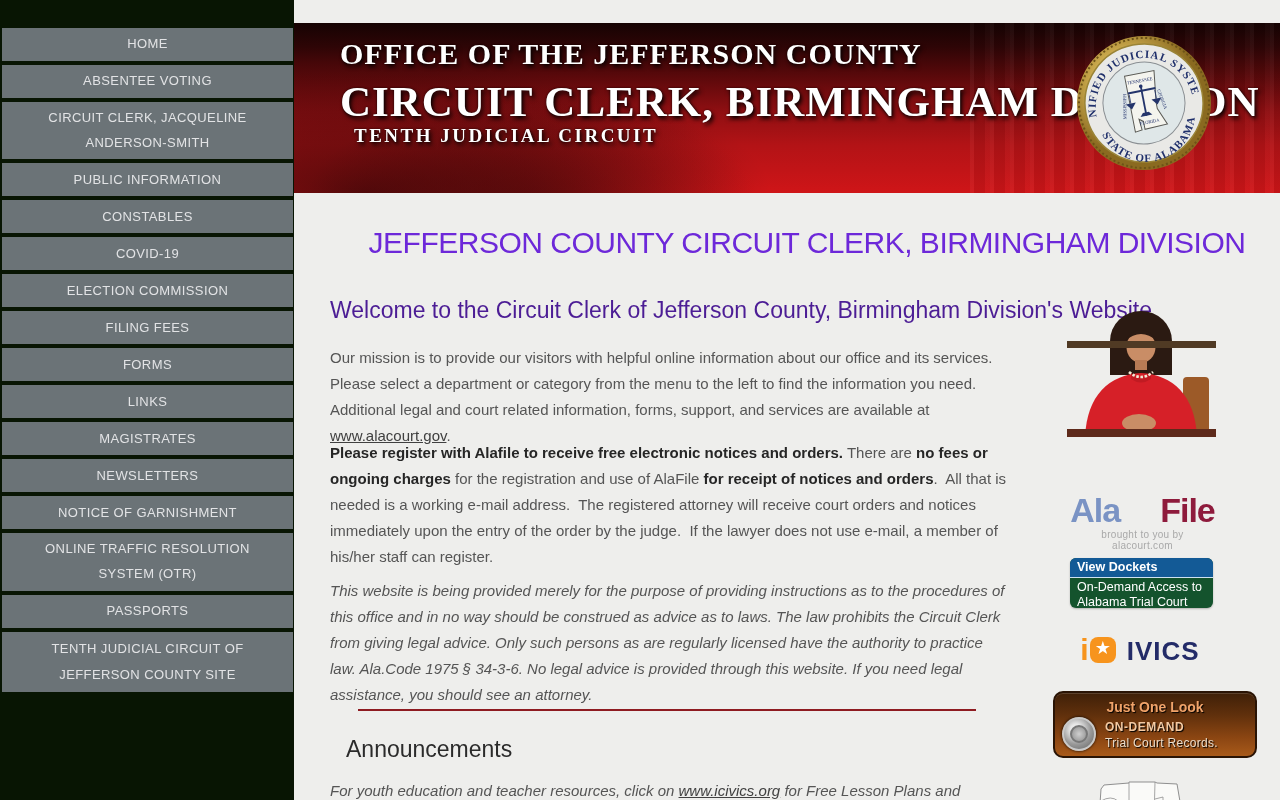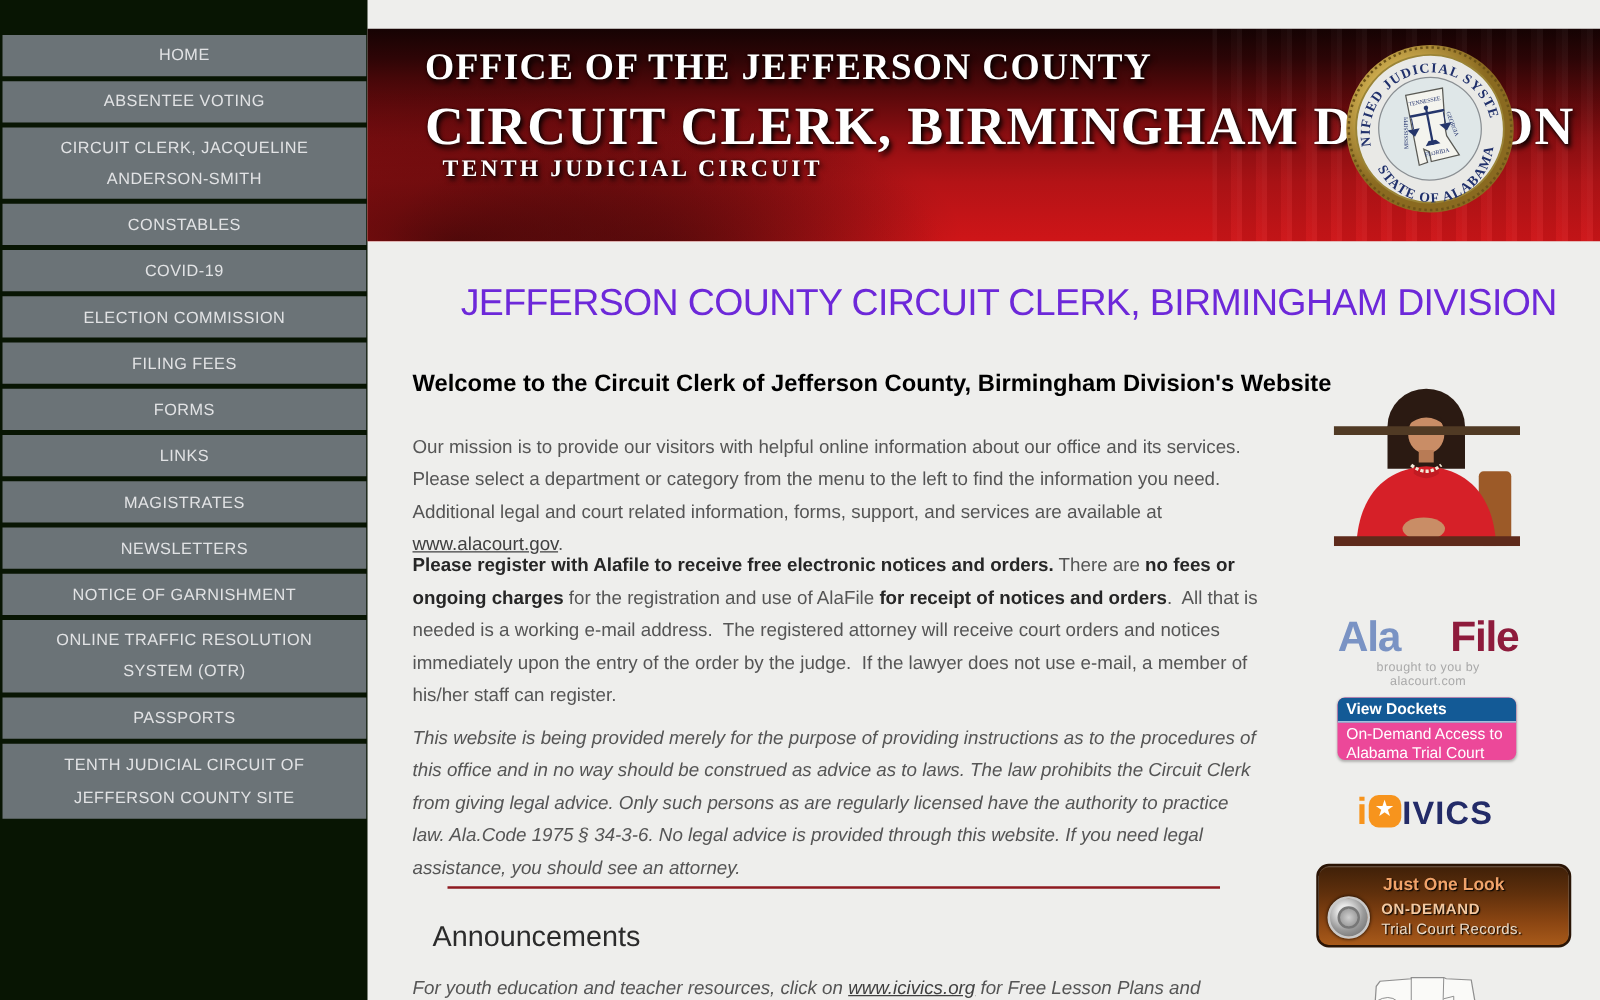--- a/index.html
+++ b/index.html
@@ -48,21 +48,21 @@
   .h-line2 { left:46px; top:54px;  font-size:43px; letter-spacing:1px; }
   .h-line3 { left:60px; top:102px; font-size:19px; letter-spacing:2.5px; }
   .seal { position:absolute; right:64px; top:2px; width:144px; height:156px; transform:rotate(-11deg); }
 
   
   .content { position:absolute; left:294px; top:193px; width:986px; height:607px; }
   .page-title {
     position:absolute; top:33px; left:0; width:100%; text-align:center;
     color:#6d28d9; font-size:30px; font-weight:400; letter-spacing:-0.5px; white-space:nowrap;padding-left:40px;
   }
-  .welcome { position:absolute; left:36px; top:104px; font-size:19px; font-weight:700; color:#000000; }
+  .welcome { position:absolute; left:36px; top:104px; font-size:23px; font-weight:400; color:#4c1d95; }
   .para { position:absolute; left:36px; width:682px; font-size:15px; color:#555; line-height:26px; white-space:pre-wrap; }
   .para b { color:#262626; }
   .p1 { top:152px; }
   .p2 { top:247px; }
   .p3 { top:385px; font-style:italic; }
   a.inline-link { color:#404040; text-decoration:underline; cursor:pointer; }
   .red-rule { position:absolute; left:64px; top:516px; width:618px; height:2px; background:#8e1b21; }
   .announce { position:absolute; left:36px; top:543px; font-size:23px; font-weight:400; color:#2b2b2b;margin-left:16px; }
   .youth { position:absolute; left:36px; top:585px; width:682px; font-size:15px; font-style:italic; color:#555; line-height:26px; white-space:pre-wrap; }
 
@@ -76,31 +76,31 @@
   .clerk-photo .shelf { position:absolute; left:0; top:52px; width:100%; height:7px; background:#4a3categories; background:#503a24; }
 
   .alafile { position:absolute; left:776px; top:300px; width:145px; text-align:center; cursor:pointer; }
   .alafile .big { font-size:34px; font-weight:bold; letter-spacing:-1px; line-height:34px; }
   .alafile .ala { color:#7a93c4; }
   .alafile .file { color:#8e1b3c;margin-left:40px; }
   .alafile .tag { font-size:10px; color:#a9a9a9; margin-top:2px; letter-spacing:.3px; }
 
   .dockets {
     position:absolute; left:776px; top:365px; width:143px; height:50px;
-    background:#ec4899; border-radius:6px; overflow:hidden; cursor:pointer;
+    background:#14532d; border-radius:6px; overflow:hidden; cursor:pointer;
     box-shadow:0 1px 2px rgba(0,0,0,.25);
   }
   .dockets .dk-head { background:#135a96; color:#fff; font-size:12.5px; font-weight:bold; padding:2px 7px 3px; border-bottom:1px solid #cfe2f2; }
   .dockets .dk-body { color:#fff; font-size:12.5px; padding:2px 7px; line-height:15px; }
 
   .icivics { position:absolute; left:770px; top:440px; width:152px; text-align:center; cursor:pointer; white-space:nowrap; }
   .icivics .ic-i { color:#f7941d; font-size:30px; font-weight:900; }
   .icivics .ic-c { display:inline-block; position:relative; width:26px; height:26px; background:#f7941d; border-radius:8px; vertical-align:-3px; margin:0 1px; }
   .icivics .ic-c .star { position:absolute; left:0; top:-2px; width:100%; color:#fff; font-size:18px; line-height:26px; }
-  .icivics .ic-rest { color:#232b68; font-size:26px; font-weight:900; text-transform:uppercase; letter-spacing:1px; }
+  .icivics .ic-rest { color:#232b68; font-size:26px; font-weight:900; text-transform:uppercase; letter-spacing:1px;padding-left:10px; }
 
   .jol {
     position:absolute; left:759px; top:498px; width:204px; height:67px;
     border:2px solid #2a1405; border-radius:10px; cursor:pointer;
     background:linear-gradient(180deg,#3f2008 0%,#60300c 35%,#8a4512 70%,#a85a1a 100%);
     box-shadow:inset 0 1px 0 rgba(255,255,255,.15);
   }
   .jol .jol-title { text-align:center; margin-top:6px; font-size:14px; font-weight:bold; color:#f0a36a; text-shadow:1px 1px 1px #000; }
   .jol .medal {
     position:absolute; left:7px; top:24px; width:34px; height:34px; border-radius:50%;
@@ -114,20 +114,21 @@
   .county-map { position:absolute; left:797px; top:586px; width:96px; height:21px; overflow:hidden; }
 </style>
 </head>
 <body>
 
 <div class="sidebar">
   <div class="menu">
     <div class="menu-item">HOME</div>
     <div class="menu-item">ABSENTEE VOTING</div>
     <div class="menu-item">CIRCUIT CLERK, JACQUELINE ANDERSON-SMITH</div>
+    <div class="menu-item">PUBLIC INFORMATION</div>
     <div class="menu-item">CONSTABLES</div>
     <div class="menu-item">COVID-19</div>
     <div class="menu-item">ELECTION COMMISSION</div>
     <div class="menu-item">FILING FEES</div>
     <div class="menu-item">FORMS</div>
     <div class="menu-item">LINKS</div>
     <div class="menu-item">MAGISTRATES</div>
     <div class="menu-item">NEWSLETTERS</div>
     <div class="menu-item">NOTICE OF GARNISHMENT</div>
     <div class="menu-item">ONLINE TRAFFIC RESOLUTION SYSTEM (OTR)</div>

